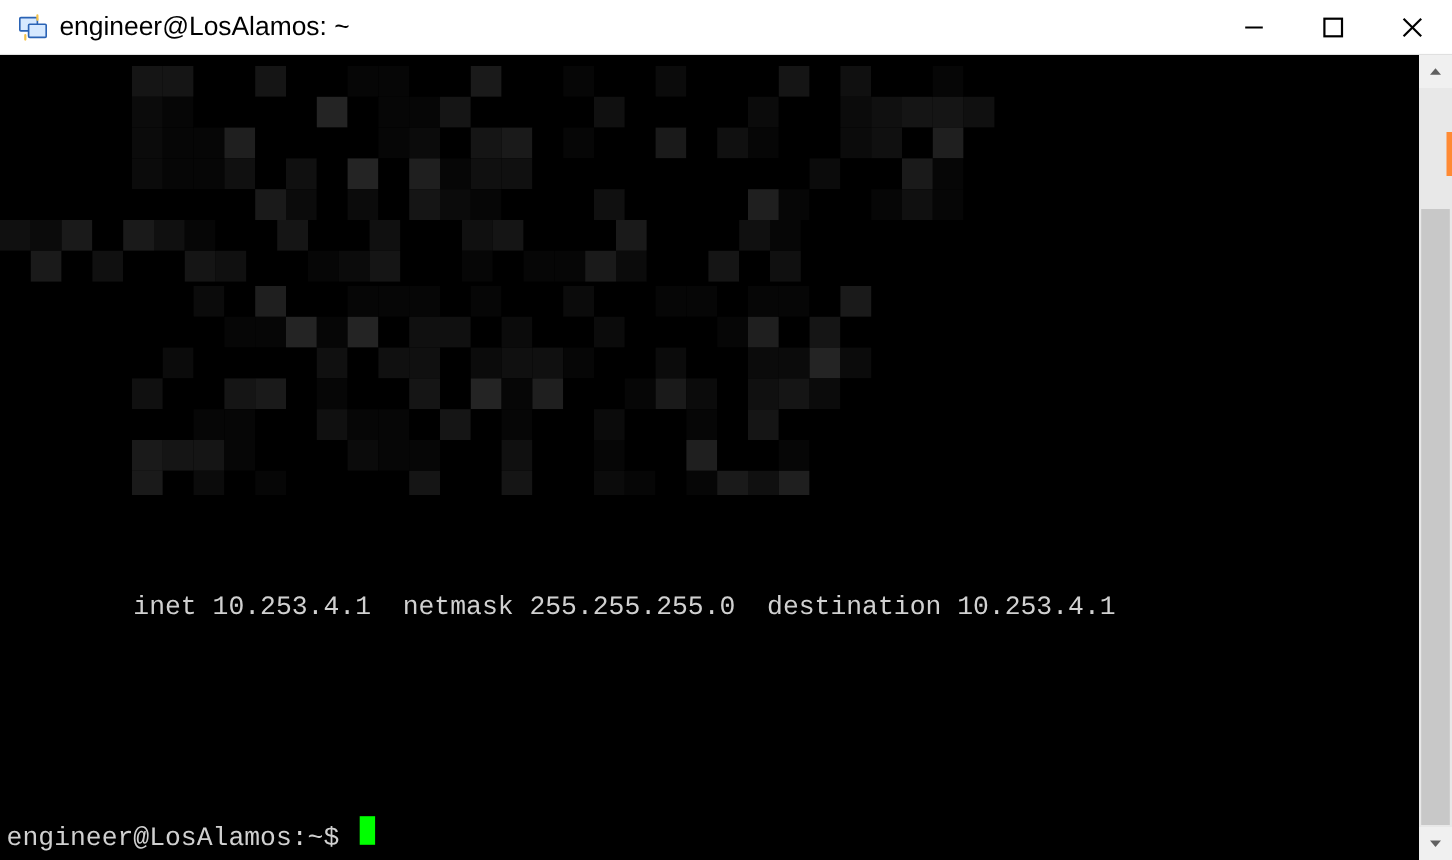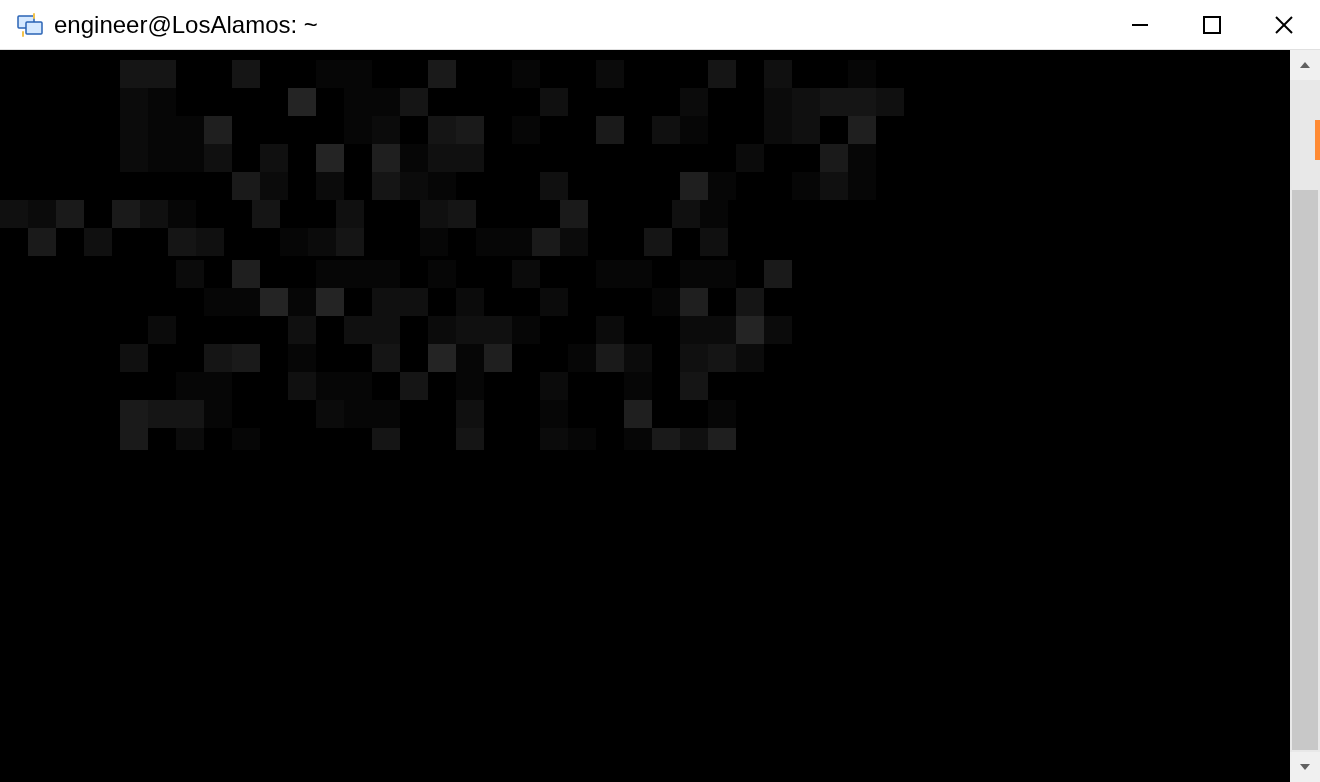--- a/index.html
+++ b/index.html
@@ -76,28 +76,33 @@
 
     
     <div class="pixelated">
       <div class="grid" id="pixel-grid-1" style="left:120px; top:10px; grid-template-columns: repeat(28, 28px);"><div style="background: rgb(21, 21, 21);"></div><div style="background: rgb(21, 21, 21);"></div><div style="background: rgb(0, 0, 0);"></div><div style="background: rgb(0, 0, 0);"></div><div style="background: rgb(21, 21, 21);"></div><div style="background: rgb(0, 0, 0);"></div><div style="background: rgb(0, 0, 0);"></div><div style="background: rgb(6, 6, 6);"></div><div style="background: rgb(6, 6, 6);"></div><div style="background: rgb(0, 0, 0);"></div><div style="background: rgb(0, 0, 0);"></div><div style="background: rgb(26, 26, 26);"></div><div style="background: rgb(0, 0, 0);"></div><div style="background: rgb(0, 0, 0);"></div><div style="background: rgb(6, 6, 6);"></div><div style="background: rgb(0, 0, 0);"></div><div style="background: rgb(0, 0, 0);"></div><div style="background: rgb(11, 11, 11);"></div><div style="background: rgb(0, 0, 0);"></div><div style="background: rgb(0, 0, 0);"></div><div style="background: rgb(0, 0, 0);"></div><div style="background: rgb(21, 21, 21);"></div><div style="background: rgb(0, 0, 0);"></div><div style="background: rgb(16, 16, 16);"></div><div style="background: rgb(0, 0, 0);"></div><div style="background: rgb(0, 0, 0);"></div><div style="background: rgb(6, 6, 6);"></div><div style="background: rgb(0, 0, 0);"></div><div style="background: rgb(11, 11, 11);"></div><div style="background: rgb(6, 6, 6);"></div><div style="background: rgb(0, 0, 0);"></div><div style="background: rgb(0, 0, 0);"></div><div style="background: rgb(0, 0, 0);"></div><div style="background: rgb(0, 0, 0);"></div><div style="background: rgb(36, 36, 36);"></div><div style="background: rgb(0, 0, 0);"></div><div style="background: rgb(6, 6, 6);"></div><div style="background: rgb(6, 6, 6);"></div><div style="background: rgb(21, 21, 21);"></div><div style="background: rgb(0, 0, 0);"></div><div style="background: rgb(0, 0, 0);"></div><div style="background: rgb(0, 0, 0);"></div><div style="background: rgb(0, 0, 0);"></div><div style="background: rgb(16, 16, 16);"></div><div style="background: rgb(0, 0, 0);"></div><div style="background: rgb(0, 0, 0);"></div><div style="background: rgb(0, 0, 0);"></div><div style="background: rgb(0, 0, 0);"></div><div style="background: rgb(11, 11, 11);"></div><div style="background: rgb(0, 0, 0);"></div><div style="background: rgb(0, 0, 0);"></div><div style="background: rgb(11, 11, 11);"></div><div style="background: rgb(16, 16, 16);"></div><div style="background: rgb(21, 21, 21);"></div><div style="background: rgb(21, 21, 21);"></div><div style="background: rgb(16, 16, 16);"></div><div style="background: rgb(11, 11, 11);"></div><div style="background: rgb(6, 6, 6);"></div><div style="background: rgb(6, 6, 6);"></div><div style="background: rgb(31, 31, 31);"></div><div style="background: rgb(0, 0, 0);"></div><div style="background: rgb(0, 0, 0);"></div><div style="background: rgb(0, 0, 0);"></div><div style="background: rgb(0, 0, 0);"></div><div style="background: rgb(6, 6, 6);"></div><div style="background: rgb(11, 11, 11);"></div><div style="background: rgb(0, 0, 0);"></div><div style="background: rgb(21, 21, 21);"></div><div style="background: rgb(26, 26, 26);"></div><div style="background: rgb(0, 0, 0);"></div><div style="background: rgb(6, 6, 6);"></div><div style="background: rgb(0, 0, 0);"></div><div style="background: rgb(0, 0, 0);"></div><div style="background: rgb(26, 26, 26);"></div><div style="background: rgb(0, 0, 0);"></div><div style="background: rgb(16, 16, 16);"></div><div style="background: rgb(6, 6, 6);"></div><div style="background: rgb(0, 0, 0);"></div><div style="background: rgb(0, 0, 0);"></div><div style="background: rgb(11, 11, 11);"></div><div style="background: rgb(16, 16, 16);"></div><div style="background: rgb(0, 0, 0);"></div><div style="background: rgb(31, 31, 31);"></div><div style="background: rgb(0, 0, 0);"></div><div style="background: rgb(11, 11, 11);"></div><div style="background: rgb(6, 6, 6);"></div><div style="background: rgb(6, 6, 6);"></div><div style="background: rgb(16, 16, 16);"></div><div style="background: rgb(0, 0, 0);"></div><div style="background: rgb(16, 16, 16);"></div><div style="background: rgb(0, 0, 0);"></div><div style="background: rgb(36, 36, 36);"></div><div style="background: rgb(0, 0, 0);"></div><div style="background: rgb(31, 31, 31);"></div><div style="background: rgb(6, 6, 6);"></div><div style="background: rgb(16, 16, 16);"></div><div style="background: rgb(16, 16, 16);"></div><div style="background: rgb(0, 0, 0);"></div><div style="background: rgb(0, 0, 0);"></div><div style="background: rgb(0, 0, 0);"></div><div style="background: rgb(0, 0, 0);"></div><div style="background: rgb(0, 0, 0);"></div><div style="background: rgb(0, 0, 0);"></div><div style="background: rgb(0, 0, 0);"></div><div style="background: rgb(0, 0, 0);"></div><div style="background: rgb(0, 0, 0);"></div><div style="background: rgb(11, 11, 11);"></div><div style="background: rgb(0, 0, 0);"></div><div style="background: rgb(0, 0, 0);"></div><div style="background: rgb(26, 26, 26);"></div><div style="background: rgb(6, 6, 6);"></div><div style="background: rgb(0, 0, 0);"></div><div style="background: rgb(0, 0, 0);"></div><div style="background: rgb(0, 0, 0);"></div><div style="background: rgb(0, 0, 0);"></div><div style="background: rgb(0, 0, 0);"></div><div style="background: rgb(26, 26, 26);"></div><div style="background: rgb(11, 11, 11);"></div><div style="background: rgb(0, 0, 0);"></div><div style="background: rgb(11, 11, 11);"></div><div style="background: rgb(0, 0, 0);"></div><div style="background: rgb(21, 21, 21);"></div><div style="background: rgb(11, 11, 11);"></div><div style="background: rgb(6, 6, 6);"></div><div style="background: rgb(0, 0, 0);"></div><div style="background: rgb(0, 0, 0);"></div><div style="background: rgb(0, 0, 0);"></div><div style="background: rgb(16, 16, 16);"></div><div style="background: rgb(0, 0, 0);"></div><div style="background: rgb(0, 0, 0);"></div><div style="background: rgb(0, 0, 0);"></div><div style="background: rgb(0, 0, 0);"></div><div style="background: rgb(31, 31, 31);"></div><div style="background: rgb(6, 6, 6);"></div><div style="background: rgb(0, 0, 0);"></div><div style="background: rgb(0, 0, 0);"></div><div style="background: rgb(6, 6, 6);"></div><div style="background: rgb(16, 16, 16);"></div><div style="background: rgb(6, 6, 6);"></div><div style="background: rgb(0, 0, 0);"></div></div>
       <div class="grid" id="pixel-grid-2" style="left:0px;   top:150px; grid-template-columns: repeat(26, 28px);"><div style="background: rgb(16, 16, 16);"></div><div style="background: rgb(11, 11, 11);"></div><div style="background: rgb(26, 26, 26);"></div><div style="background: rgb(0, 0, 0);"></div><div style="background: rgb(26, 26, 26);"></div><div style="background: rgb(16, 16, 16);"></div><div style="background: rgb(6, 6, 6);"></div><div style="background: rgb(0, 0, 0);"></div><div style="background: rgb(0, 0, 0);"></div><div style="background: rgb(21, 21, 21);"></div><div style="background: rgb(0, 0, 0);"></div><div style="background: rgb(0, 0, 0);"></div><div style="background: rgb(16, 16, 16);"></div><div style="background: rgb(0, 0, 0);"></div><div style="background: rgb(0, 0, 0);"></div><div style="background: rgb(16, 16, 16);"></div><div style="background: rgb(21, 21, 21);"></div><div style="background: rgb(0, 0, 0);"></div><div style="background: rgb(0, 0, 0);"></div><div style="background: rgb(0, 0, 0);"></div><div style="background: rgb(26, 26, 26);"></div><div style="background: rgb(0, 0, 0);"></div><div style="background: rgb(0, 0, 0);"></div><div style="background: rgb(0, 0, 0);"></div><div style="background: rgb(16, 16, 16);"></div><div style="background: rgb(6, 6, 6);"></div><div style="background: rgb(0, 0, 0);"></div><div style="background: rgb(26, 26, 26);"></div><div style="background: rgb(0, 0, 0);"></div><div style="background: rgb(16, 16, 16);"></div><div style="background: rgb(0, 0, 0);"></div><div style="background: rgb(0, 0, 0);"></div><div style="background: rgb(21, 21, 21);"></div><div style="background: rgb(16, 16, 16);"></div><div style="background: rgb(0, 0, 0);"></div><div style="background: rgb(0, 0, 0);"></div><div style="background: rgb(6, 6, 6);"></div><div style="background: rgb(11, 11, 11);"></div><div style="background: rgb(21, 21, 21);"></div><div style="background: rgb(0, 0, 0);"></div><div style="background: rgb(0, 0, 0);"></div><div style="background: rgb(6, 6, 6);"></div><div style="background: rgb(0, 0, 0);"></div><div style="background: rgb(6, 6, 6);"></div><div style="background: rgb(6, 6, 6);"></div><div style="background: rgb(26, 26, 26);"></div><div style="background: rgb(11, 11, 11);"></div><div style="background: rgb(0, 0, 0);"></div><div style="background: rgb(0, 0, 0);"></div><div style="background: rgb(21, 21, 21);"></div><div style="background: rgb(0, 0, 0);"></div><div style="background: rgb(16, 16, 16);"></div></div>
       <div class="grid" id="pixel-grid-3" style="left:120px; top:210px; grid-template-columns: repeat(24, 28px);"><div style="background: rgb(0, 0, 0);"></div><div style="background: rgb(0, 0, 0);"></div><div style="background: rgb(11, 11, 11);"></div><div style="background: rgb(0, 0, 0);"></div><div style="background: rgb(31, 31, 31);"></div><div style="background: rgb(0, 0, 0);"></div><div style="background: rgb(0, 0, 0);"></div><div style="background: rgb(6, 6, 6);"></div><div style="background: rgb(6, 6, 6);"></div><div style="background: rgb(6, 6, 6);"></div><div style="background: rgb(0, 0, 0);"></div><div style="background: rgb(6, 6, 6);"></div><div style="background: rgb(0, 0, 0);"></div><div style="background: rgb(0, 0, 0);"></div><div style="background: rgb(11, 11, 11);"></div><div style="background: rgb(0, 0, 0);"></div><div style="background: rgb(0, 0, 0);"></div><div style="background: rgb(6, 6, 6);"></div><div style="background: rgb(6, 6, 6);"></div><div style="background: rgb(0, 0, 0);"></div><div style="background: rgb(6, 6, 6);"></div><div style="background: rgb(6, 6, 6);"></div><div style="background: rgb(0, 0, 0);"></div><div style="background: rgb(26, 26, 26);"></div><div style="background: rgb(0, 0, 0);"></div><div style="background: rgb(0, 0, 0);"></div><div style="background: rgb(0, 0, 0);"></div><div style="background: rgb(6, 6, 6);"></div><div style="background: rgb(6, 6, 6);"></div><div style="background: rgb(36, 36, 36);"></div><div style="background: rgb(6, 6, 6);"></div><div style="background: rgb(36, 36, 36);"></div><div style="background: rgb(0, 0, 0);"></div><div style="background: rgb(16, 16, 16);"></div><div style="background: rgb(16, 16, 16);"></div><div style="background: rgb(0, 0, 0);"></div><div style="background: rgb(11, 11, 11);"></div><div style="background: rgb(0, 0, 0);"></div><div style="background: rgb(0, 0, 0);"></div><div style="background: rgb(11, 11, 11);"></div><div style="background: rgb(0, 0, 0);"></div><div style="background: rgb(0, 0, 0);"></div><div style="background: rgb(0, 0, 0);"></div><div style="background: rgb(6, 6, 6);"></div><div style="background: rgb(31, 31, 31);"></div><div style="background: rgb(0, 0, 0);"></div><div style="background: rgb(21, 21, 21);"></div><div style="background: rgb(0, 0, 0);"></div><div style="background: rgb(0, 0, 0);"></div><div style="background: rgb(11, 11, 11);"></div><div style="background: rgb(0, 0, 0);"></div><div style="background: rgb(0, 0, 0);"></div><div style="background: rgb(0, 0, 0);"></div><div style="background: rgb(0, 0, 0);"></div><div style="background: rgb(16, 16, 16);"></div><div style="background: rgb(0, 0, 0);"></div><div style="background: rgb(16, 16, 16);"></div><div style="background: rgb(16, 16, 16);"></div><div style="background: rgb(0, 0, 0);"></div><div style="background: rgb(11, 11, 11);"></div><div style="background: rgb(16, 16, 16);"></div><div style="background: rgb(16, 16, 16);"></div><div style="background: rgb(6, 6, 6);"></div><div style="background: rgb(0, 0, 0);"></div><div style="background: rgb(0, 0, 0);"></div><div style="background: rgb(11, 11, 11);"></div><div style="background: rgb(0, 0, 0);"></div><div style="background: rgb(0, 0, 0);"></div><div style="background: rgb(11, 11, 11);"></div><div style="background: rgb(11, 11, 11);"></div><div style="background: rgb(36, 36, 36);"></div><div style="background: rgb(11, 11, 11);"></div><div style="background: rgb(16, 16, 16);"></div><div style="background: rgb(0, 0, 0);"></div><div style="background: rgb(0, 0, 0);"></div><div style="background: rgb(21, 21, 21);"></div><div style="background: rgb(26, 26, 26);"></div><div style="background: rgb(0, 0, 0);"></div><div style="background: rgb(6, 6, 6);"></div><div style="background: rgb(0, 0, 0);"></div><div style="background: rgb(0, 0, 0);"></div><div style="background: rgb(21, 21, 21);"></div><div style="background: rgb(0, 0, 0);"></div><div style="background: rgb(36, 36, 36);"></div><div style="background: rgb(6, 6, 6);"></div><div style="background: rgb(31, 31, 31);"></div><div style="background: rgb(0, 0, 0);"></div><div style="background: rgb(0, 0, 0);"></div><div style="background: rgb(6, 6, 6);"></div><div style="background: rgb(26, 26, 26);"></div><div style="background: rgb(11, 11, 11);"></div><div style="background: rgb(0, 0, 0);"></div><div style="background: rgb(16, 16, 16);"></div><div style="background: rgb(21, 21, 21);"></div><div style="background: rgb(11, 11, 11);"></div><div style="background: rgb(0, 0, 0);"></div><div style="background: rgb(0, 0, 0);"></div><div style="background: rgb(0, 0, 0);"></div><div style="background: rgb(6, 6, 6);"></div><div style="background: rgb(6, 6, 6);"></div><div style="background: rgb(0, 0, 0);"></div><div style="background: rgb(0, 0, 0);"></div><div style="background: rgb(16, 16, 16);"></div><div style="background: rgb(6, 6, 6);"></div><div style="background: rgb(6, 6, 6);"></div><div style="background: rgb(0, 0, 0);"></div><div style="background: rgb(21, 21, 21);"></div><div style="background: rgb(0, 0, 0);"></div><div style="background: rgb(6, 6, 6);"></div><div style="background: rgb(0, 0, 0);"></div><div style="background: rgb(0, 0, 0);"></div><div style="background: rgb(11, 11, 11);"></div><div style="background: rgb(0, 0, 0);"></div><div style="background: rgb(0, 0, 0);"></div><div style="background: rgb(6, 6, 6);"></div><div style="background: rgb(0, 0, 0);"></div><div style="background: rgb(21, 21, 21);"></div><div style="background: rgb(0, 0, 0);"></div><div style="background: rgb(0, 0, 0);"></div><div style="background: rgb(0, 0, 0);"></div><div style="background: rgb(26, 26, 26);"></div><div style="background: rgb(21, 21, 21);"></div><div style="background: rgb(21, 21, 21);"></div><div style="background: rgb(6, 6, 6);"></div><div style="background: rgb(0, 0, 0);"></div><div style="background: rgb(0, 0, 0);"></div><div style="background: rgb(0, 0, 0);"></div><div style="background: rgb(11, 11, 11);"></div><div style="background: rgb(6, 6, 6);"></div><div style="background: rgb(6, 6, 6);"></div><div style="background: rgb(0, 0, 0);"></div><div style="background: rgb(0, 0, 0);"></div><div style="background: rgb(16, 16, 16);"></div><div style="background: rgb(0, 0, 0);"></div><div style="background: rgb(0, 0, 0);"></div><div style="background: rgb(6, 6, 6);"></div><div style="background: rgb(0, 0, 0);"></div><div style="background: rgb(0, 0, 0);"></div><div style="background: rgb(31, 31, 31);"></div><div style="background: rgb(0, 0, 0);"></div><div style="background: rgb(0, 0, 0);"></div><div style="background: rgb(6, 6, 6);"></div><div style="background: rgb(0, 0, 0);"></div><div style="background: rgb(0, 0, 0);"></div><div style="background: rgb(26, 26, 26);"></div><div style="background: rgb(0, 0, 0);"></div><div style="background: rgb(11, 11, 11);"></div><div style="background: rgb(0, 0, 0);"></div><div style="background: rgb(6, 6, 6);"></div><div style="background: rgb(0, 0, 0);"></div><div style="background: rgb(0, 0, 0);"></div><div style="background: rgb(0, 0, 0);"></div><div style="background: rgb(0, 0, 0);"></div><div style="background: rgb(21, 21, 21);"></div><div style="background: rgb(0, 0, 0);"></div><div style="background: rgb(0, 0, 0);"></div><div style="background: rgb(21, 21, 21);"></div><div style="background: rgb(0, 0, 0);"></div><div style="background: rgb(0, 0, 0);"></div><div style="background: rgb(11, 11, 11);"></div><div style="background: rgb(6, 6, 6);"></div><div style="background: rgb(0, 0, 0);"></div><div style="background: rgb(6, 6, 6);"></div><div style="background: rgb(26, 26, 26);"></div><div style="background: rgb(16, 16, 16);"></div><div style="background: rgb(31, 31, 31);"></div><div style="background: rgb(0, 0, 0);"></div><div style="background: rgb(0, 0, 0);"></div></div>
     </div>
 
     
     <div class="output-block">
+      <div class="line">        inet 10.253.4.1  netmask 255.255.255.0  destination 10.253.4.1</div>
       
       
       
       
       
     </div>
 
     
+    <div class="prompt-line">
+      <span class="prompt-user">engineer@LosAlamos:~$ </span>
+      <span class="cursor"></span>
+    </div>
   </div>
 
   <div class="scrollbar">
     <div class="arrow-up">
       <svg width="12" height="12" viewBox="0 0 12 12">
           <path d="M6 3 L11 9 L1 9 Z" fill="#606060"></path>
         </svg>
     </div>
     <div class="track">
       <div class="thumb"></div>

